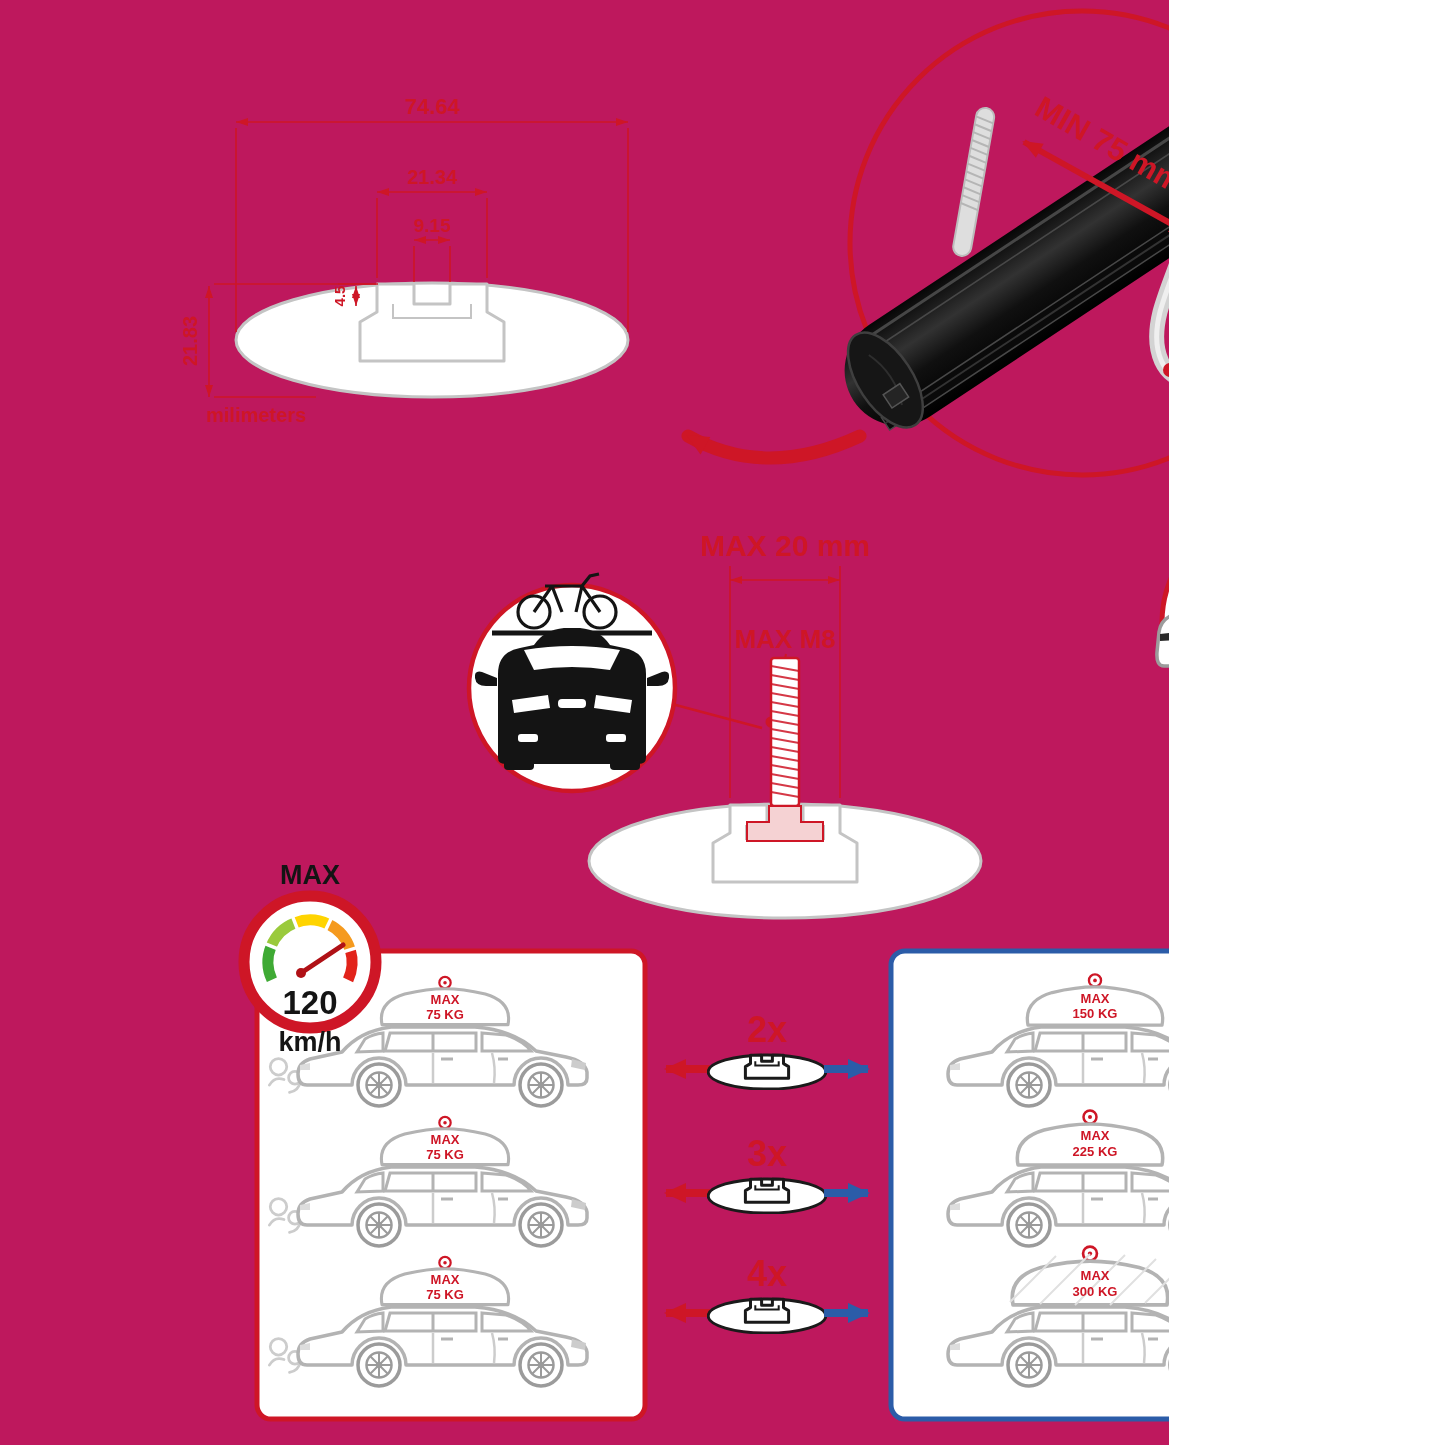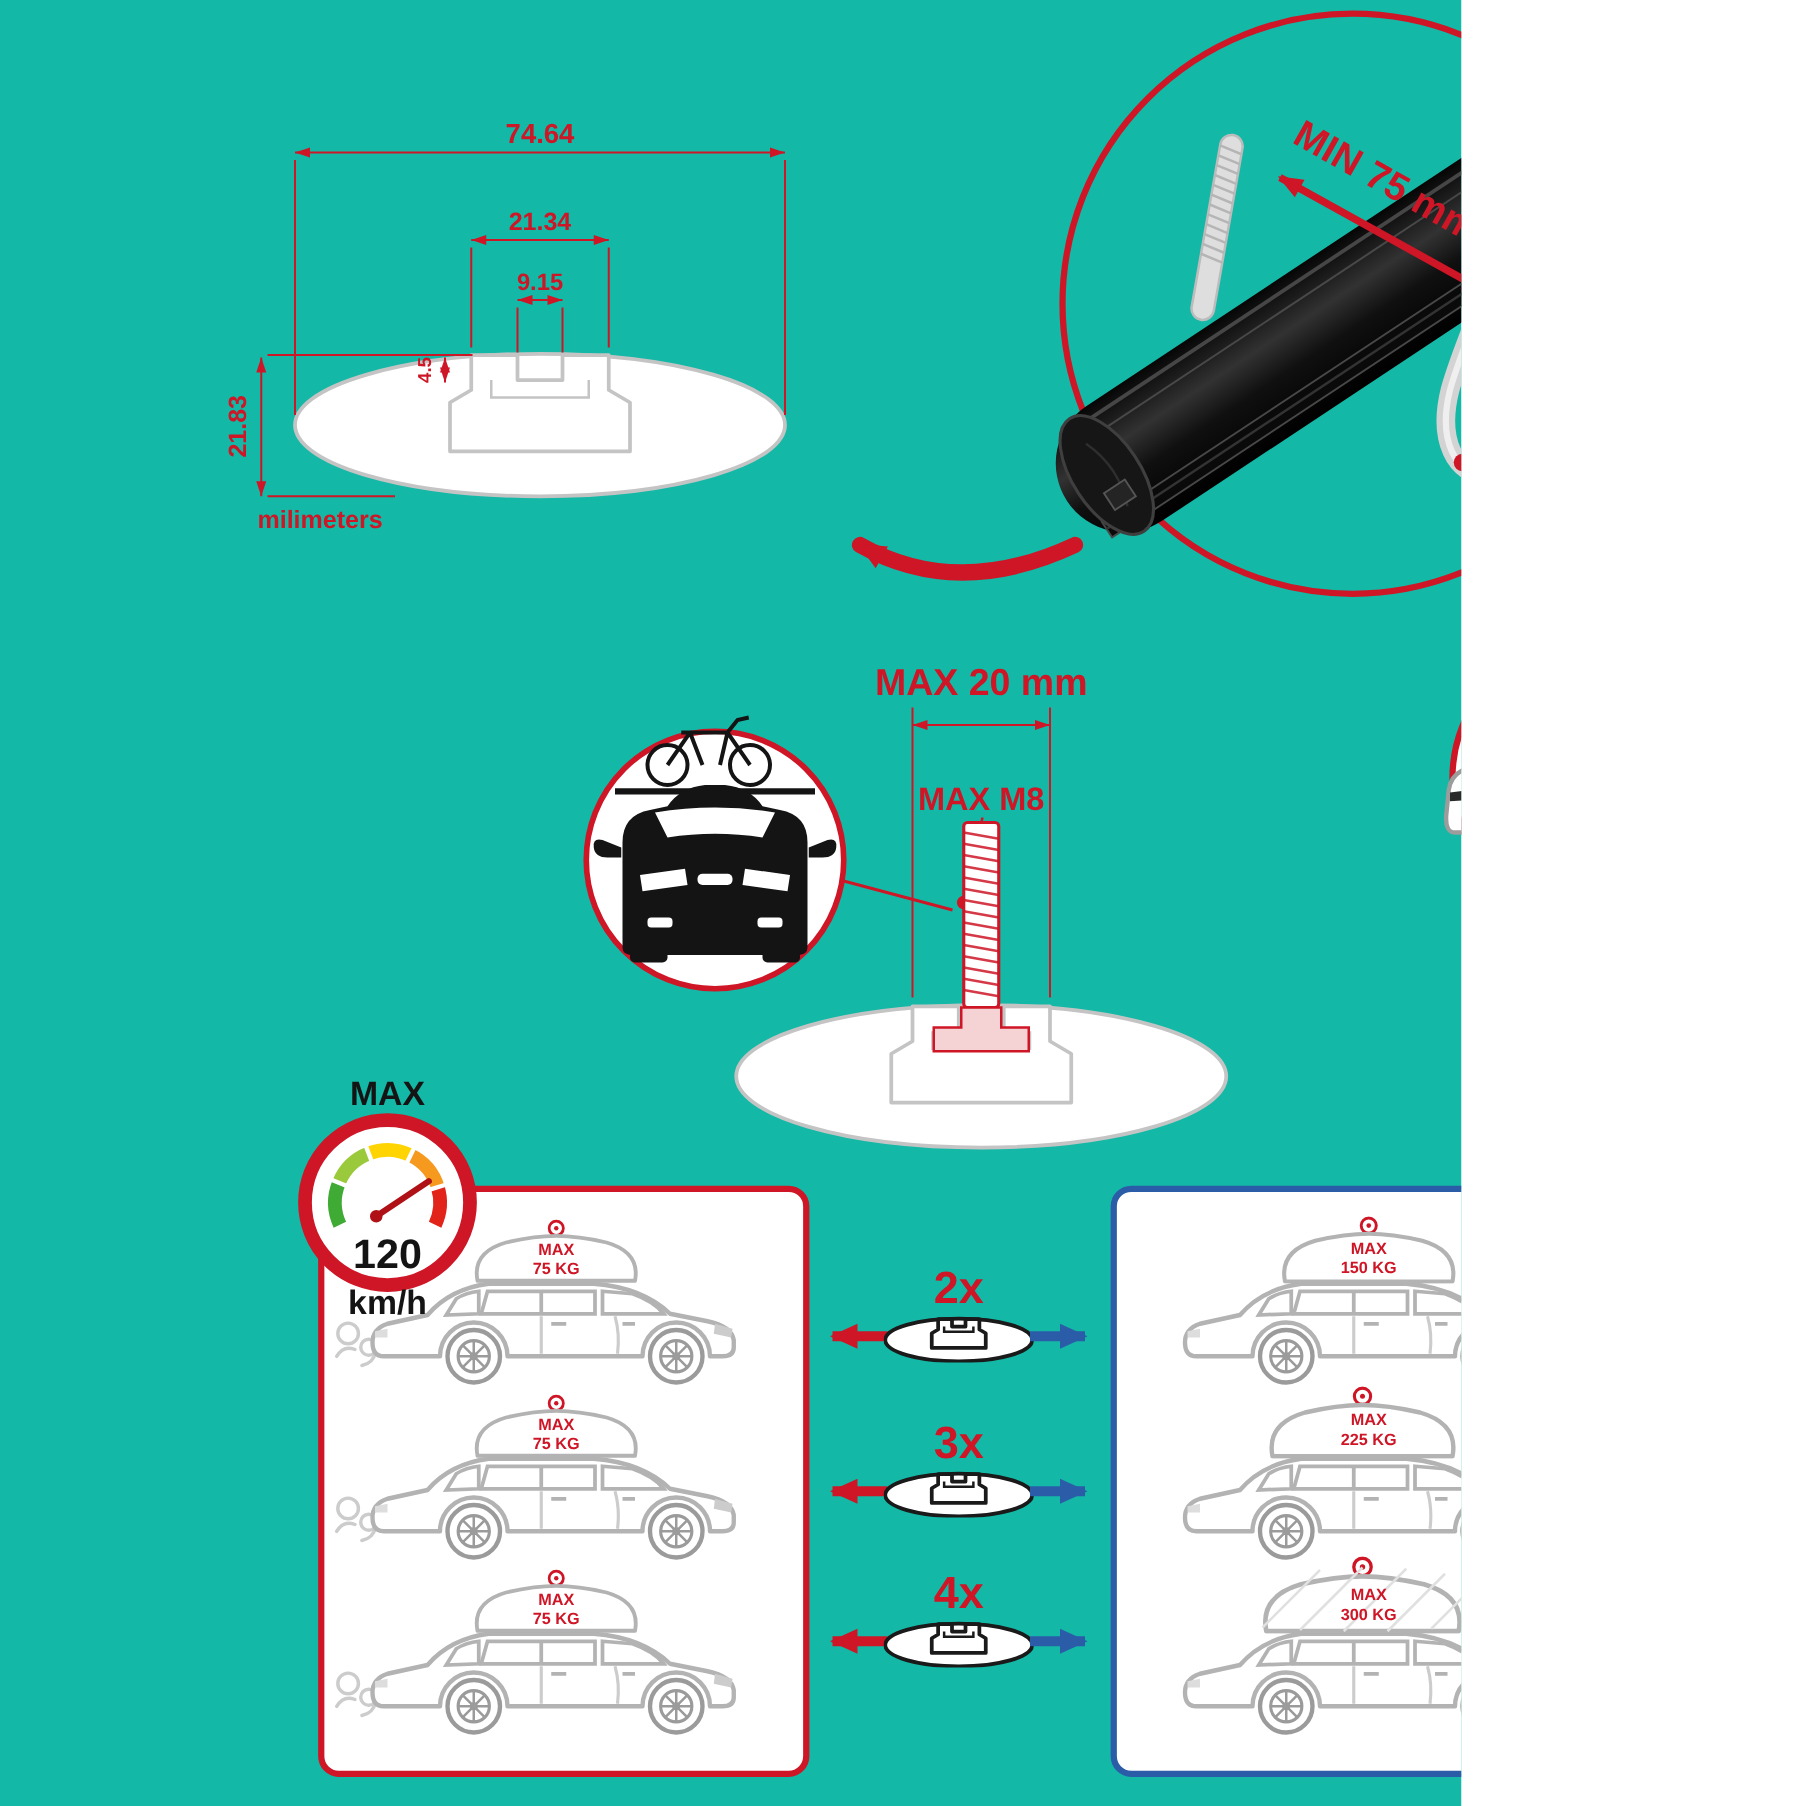--- a/index.html
+++ b/index.html
@@ -1,16 +1,16 @@
 <!DOCTYPE html>
 <html><head>
 <meta charset="utf-8">
 <style>
   html,body{margin:0;padding:0;background:#ffffff;}
-  .canvas{position:relative;width:1169px;height:1445px;background:#14b8a6;overflow:hidden;font-family:"Liberation Sans",sans-serif;}
+  .canvas{position:relative;width:1169px;height:1445px;background:#be185d;overflow:hidden;font-family:"Liberation Sans",sans-serif;}
   svg{position:absolute;left:0;top:0;}
   text{font-family:"Liberation Sans",sans-serif;}
   .t-red{fill:#ce1626;font-weight:bold;}
   .t-blk{fill:#141414;font-weight:bold;}
   .t-blue{fill:#1b62ab;font-weight:bold;}
   .t-white{fill:#ffffff;font-weight:bold;}
   .dim{stroke:#ce1626;stroke-width:1.6;fill:none;}
 </style>
 </head>
 <body>

